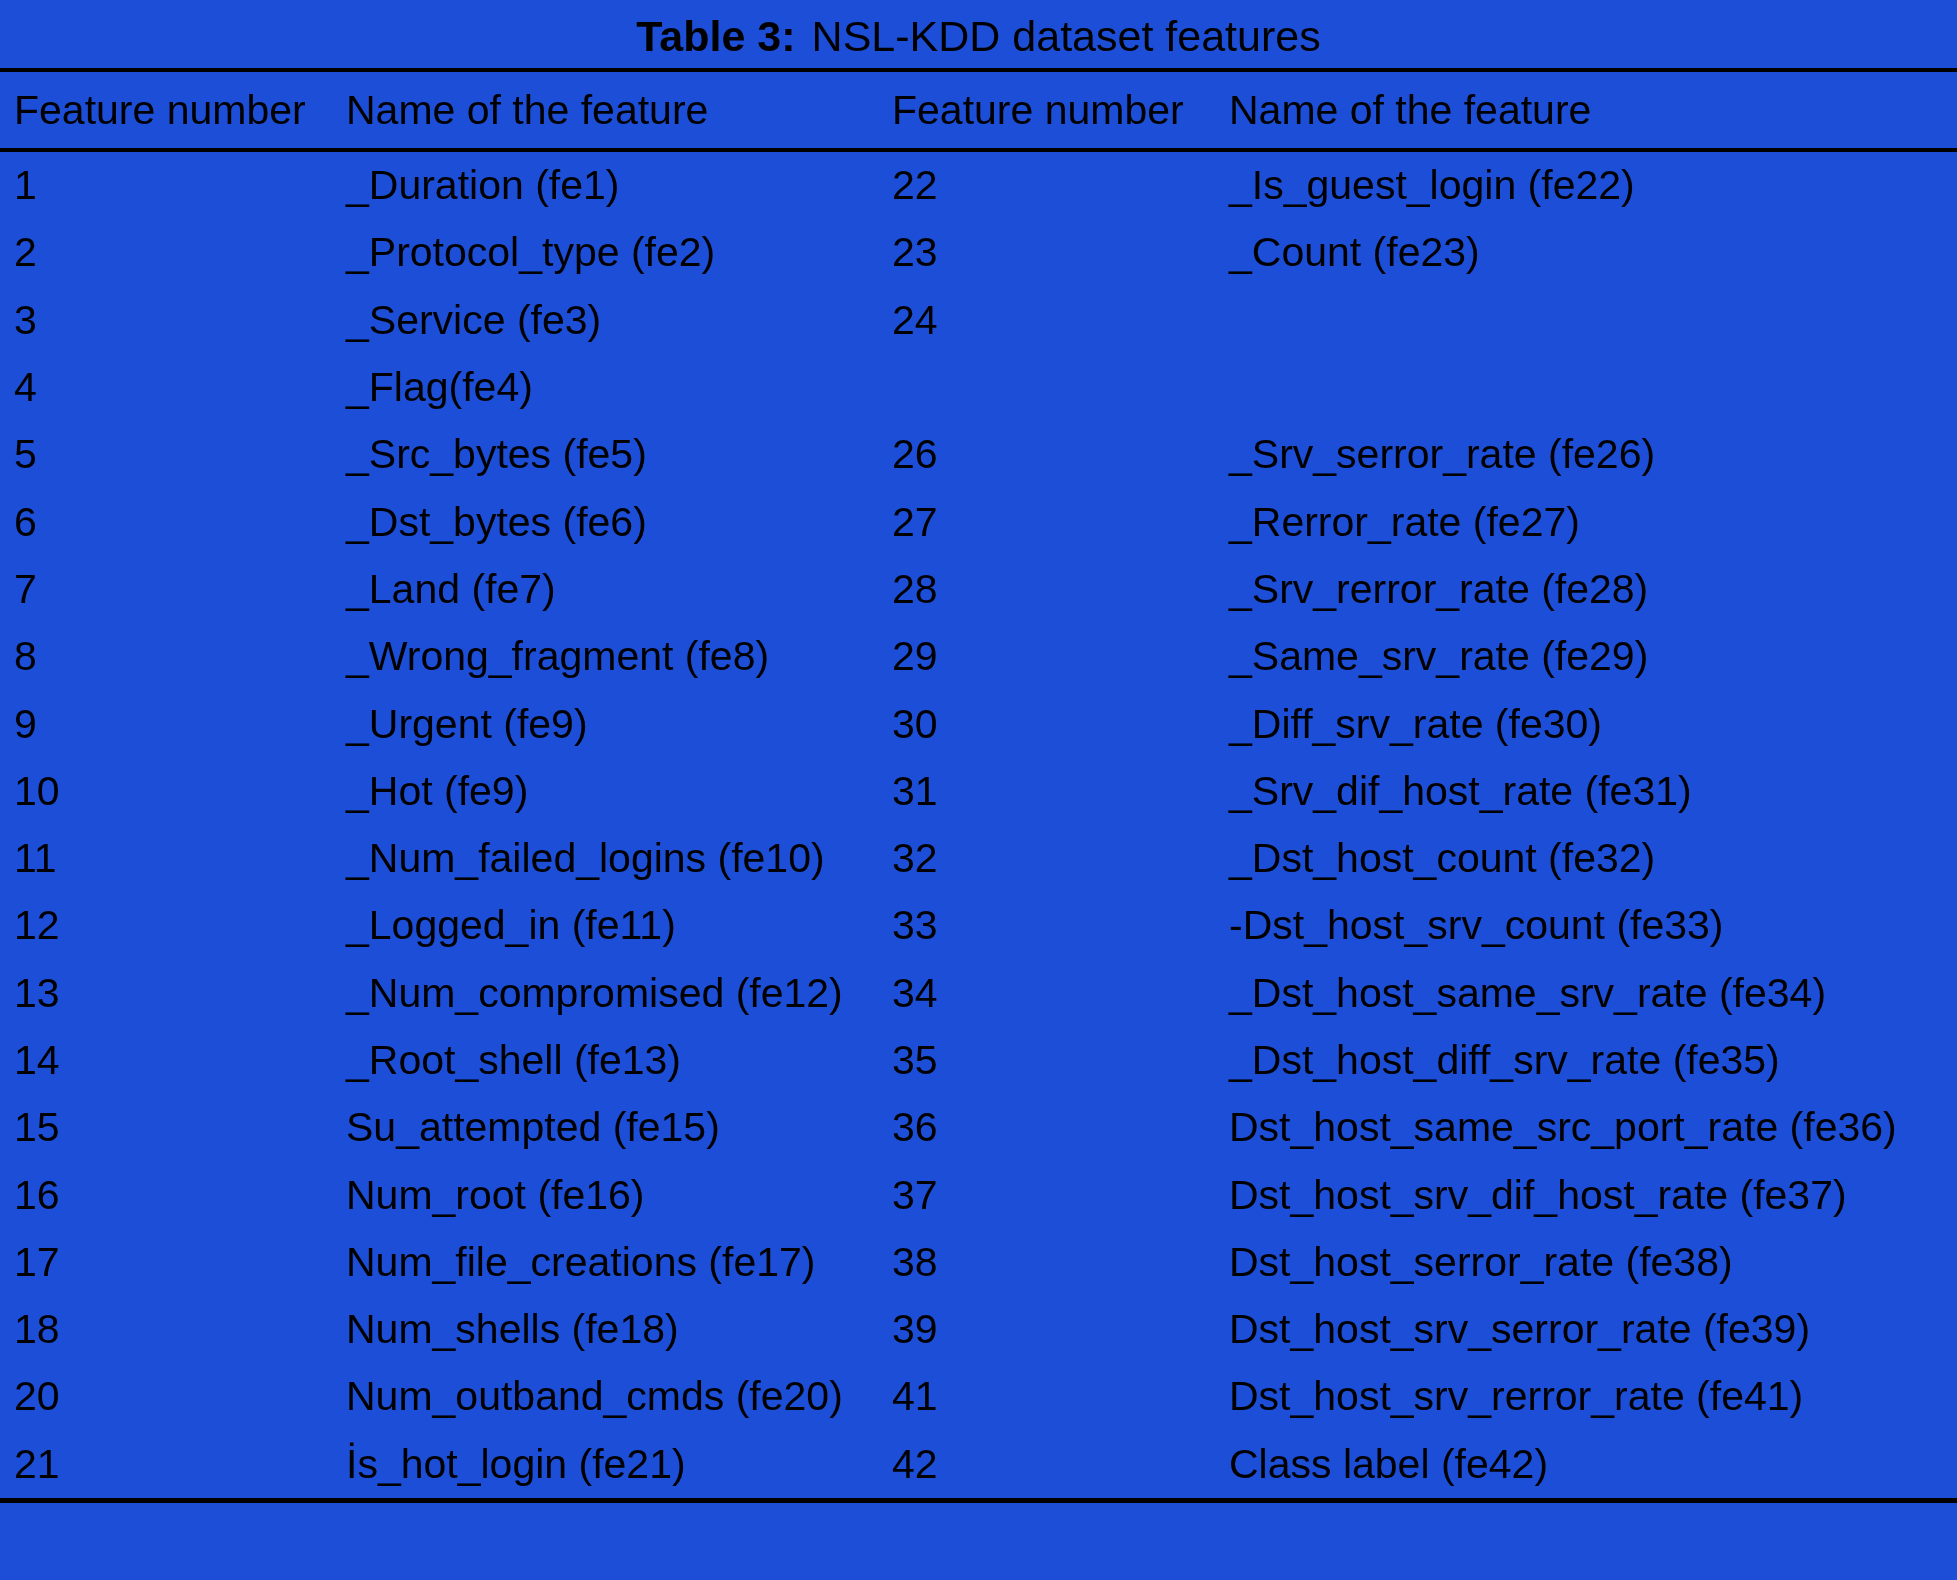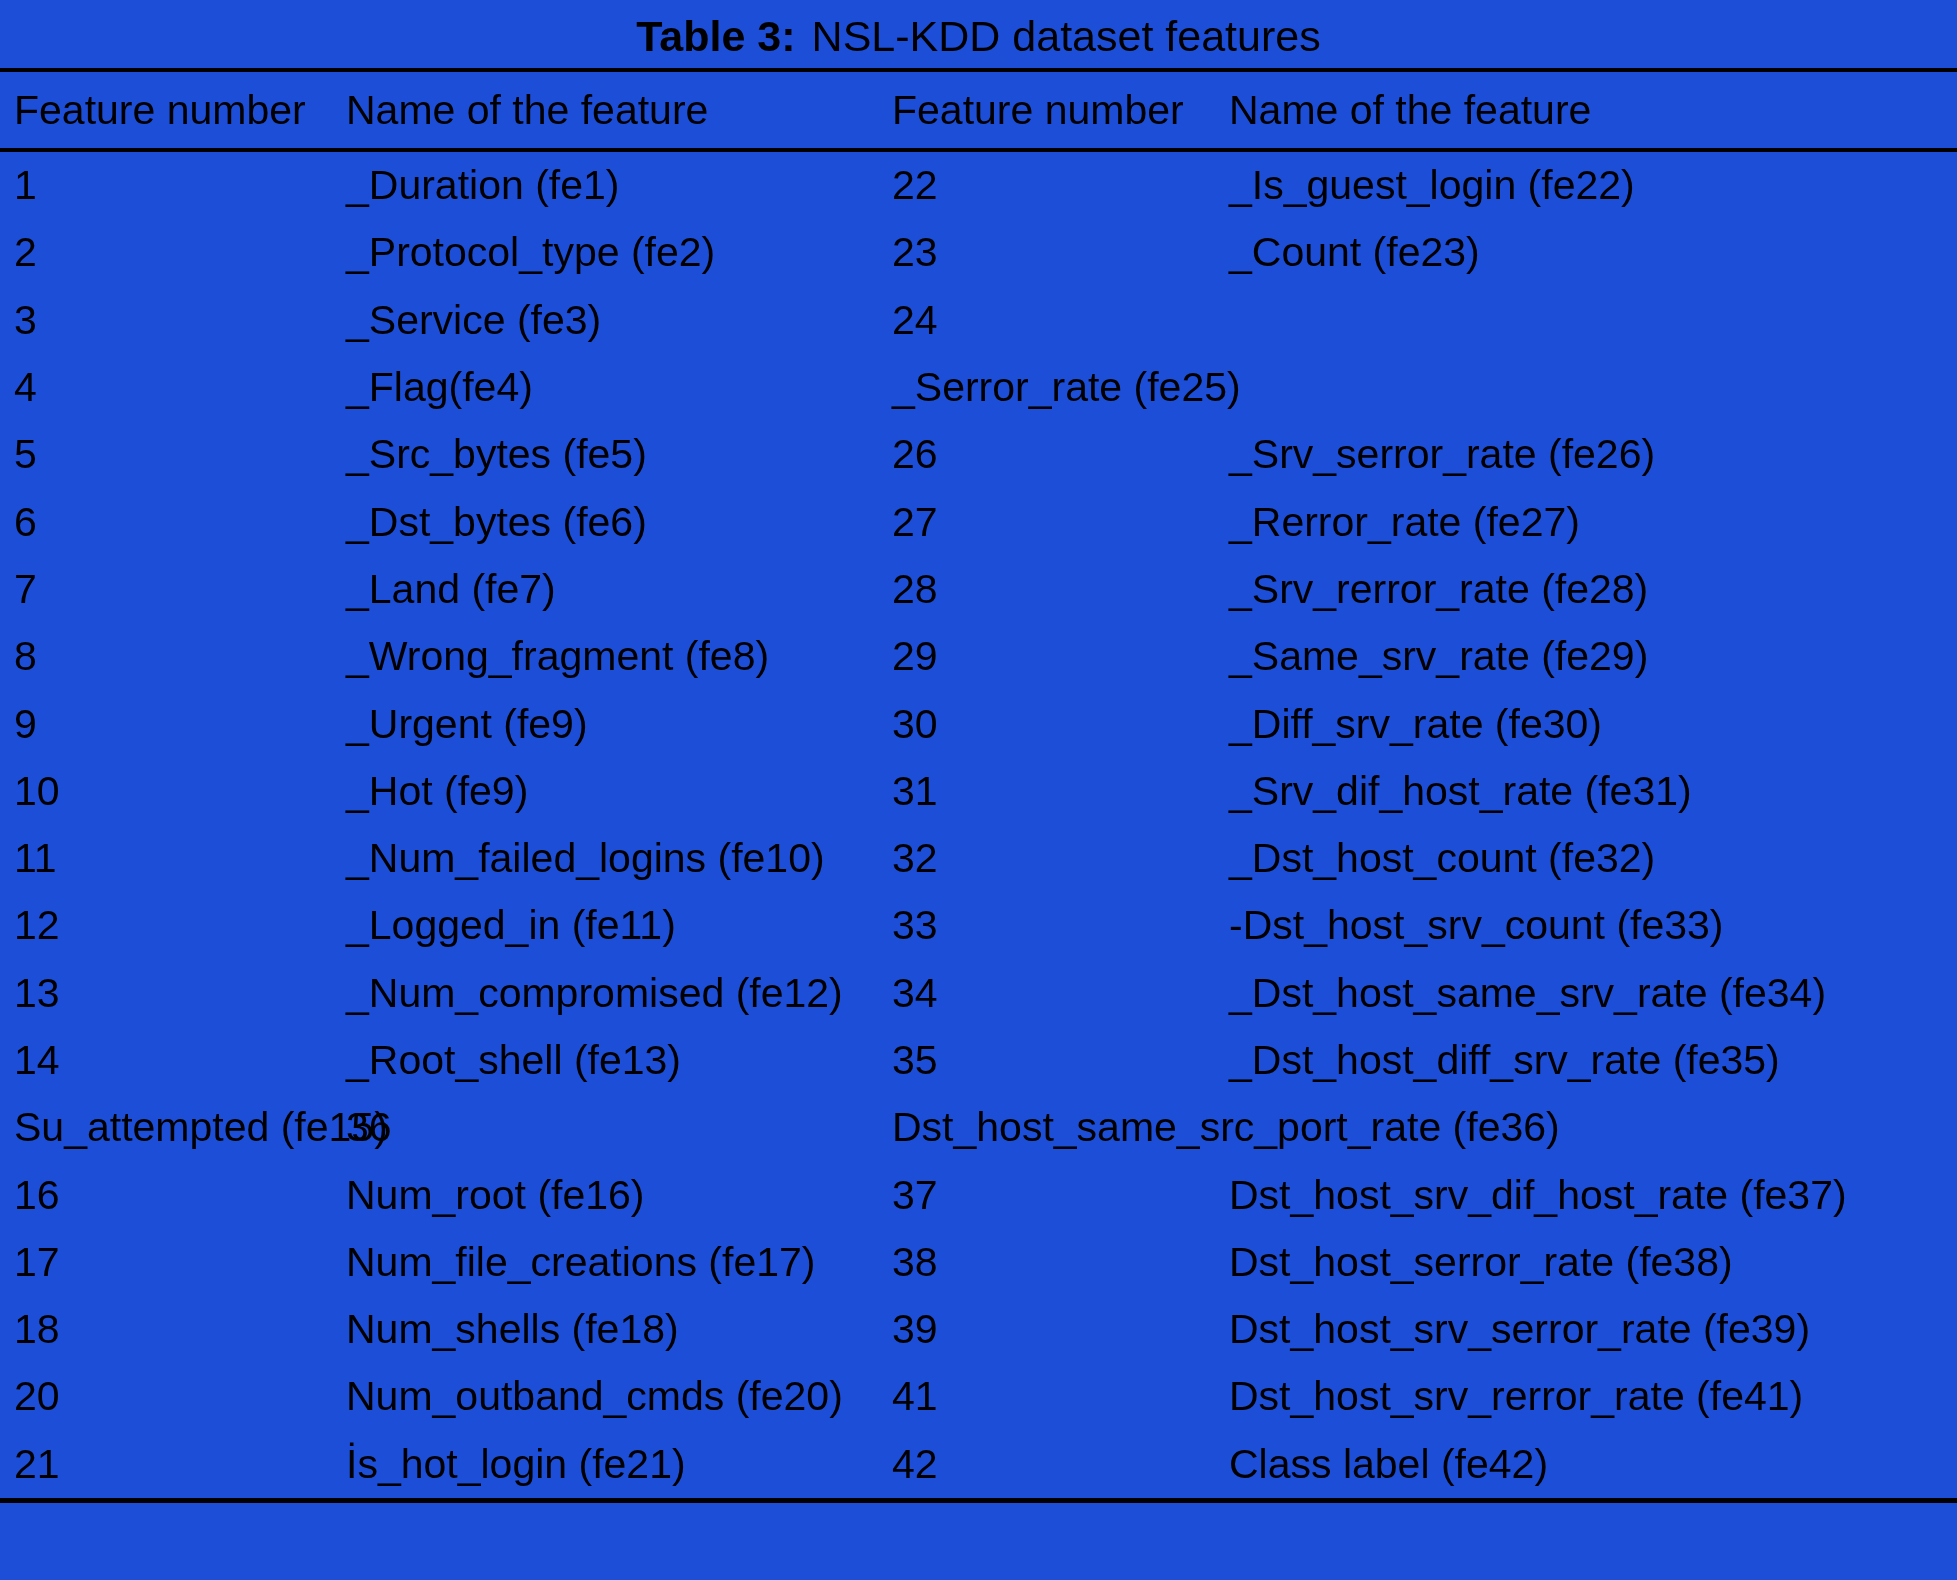--- a/index.html
+++ b/index.html
@@ -79,21 +79,20 @@
         <div class="cell">_Count (fe23)</div>
       </div>
       <div class="grid body-row">
         <div class="cell">3</div>
         <div class="cell">_Service (fe3)</div>
         <div class="cell">24</div>
       </div>
       <div class="grid body-row">
         <div class="cell">4</div>
         <div class="cell">_Flag(fe4)</div>
-        <div class="cell">_Serror_rate (fe25)</div>
       </div>
       <div class="grid body-row">
         <div class="cell">5</div>
         <div class="cell">_Src_bytes (fe5)</div>
         <div class="cell">26</div>
         <div class="cell">_Srv_serror_rate (fe26)</div>
       </div>
       <div class="grid body-row">
         <div class="cell">6</div>
         <div class="cell">_Dst_bytes (fe6)</div>
@@ -142,20 +141,21 @@
         <div class="cell">34</div>
         <div class="cell">_Dst_host_same_srv_rate (fe34)</div>
       </div>
       <div class="grid body-row">
         <div class="cell">14</div>
         <div class="cell">_Root_shell (fe13)</div>
         <div class="cell">35</div>
         <div class="cell">_Dst_host_diff_srv_rate (fe35)</div>
       </div>
       <div class="grid body-row">
+        <div class="cell">15</div>
         <div class="cell">Su_attempted (fe15)</div>
         <div class="cell">36</div>
         <div class="cell">Dst_host_same_src_port_rate (fe36)</div>
       </div>
       <div class="grid body-row">
         <div class="cell">16</div>
         <div class="cell">Num_root (fe16)</div>
         <div class="cell">37</div>
         <div class="cell">Dst_host_srv_dif_host_rate (fe37)</div>
       </div>

